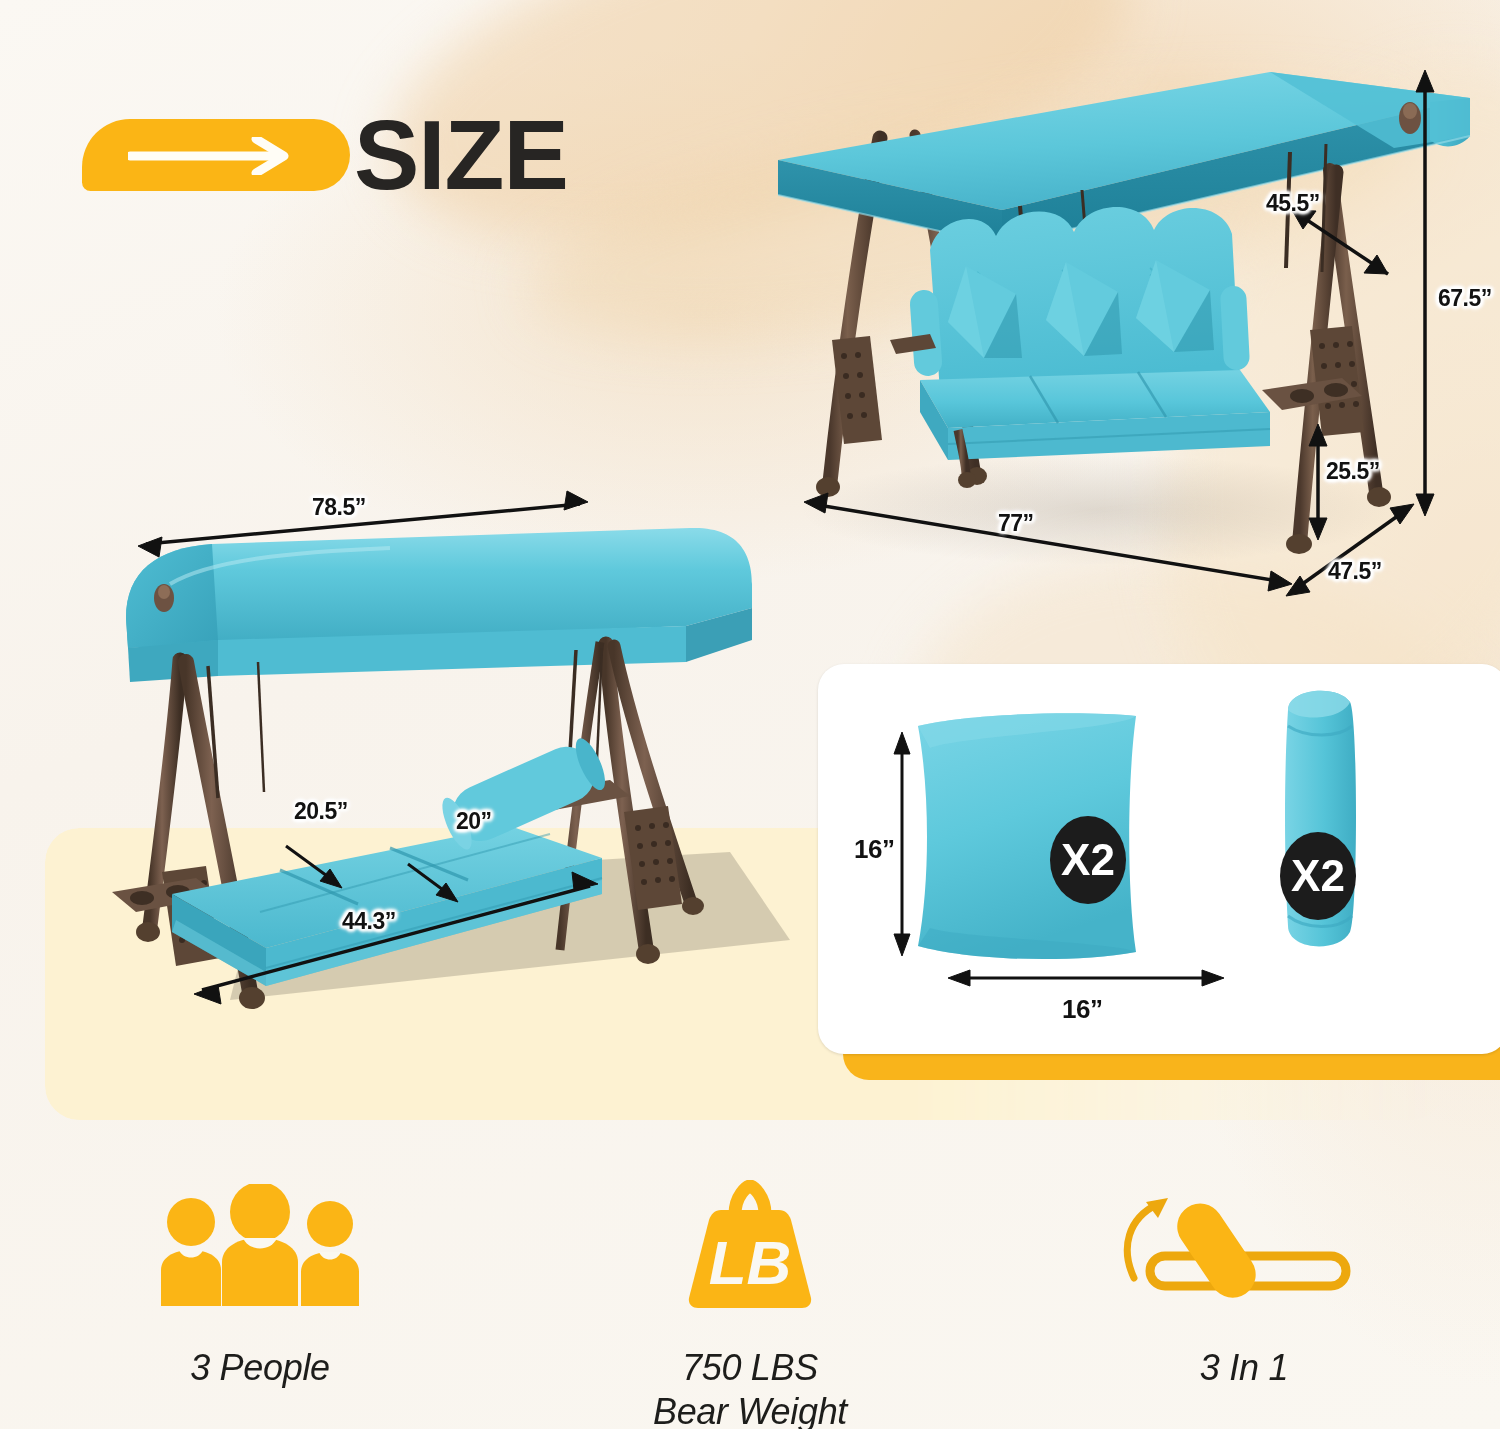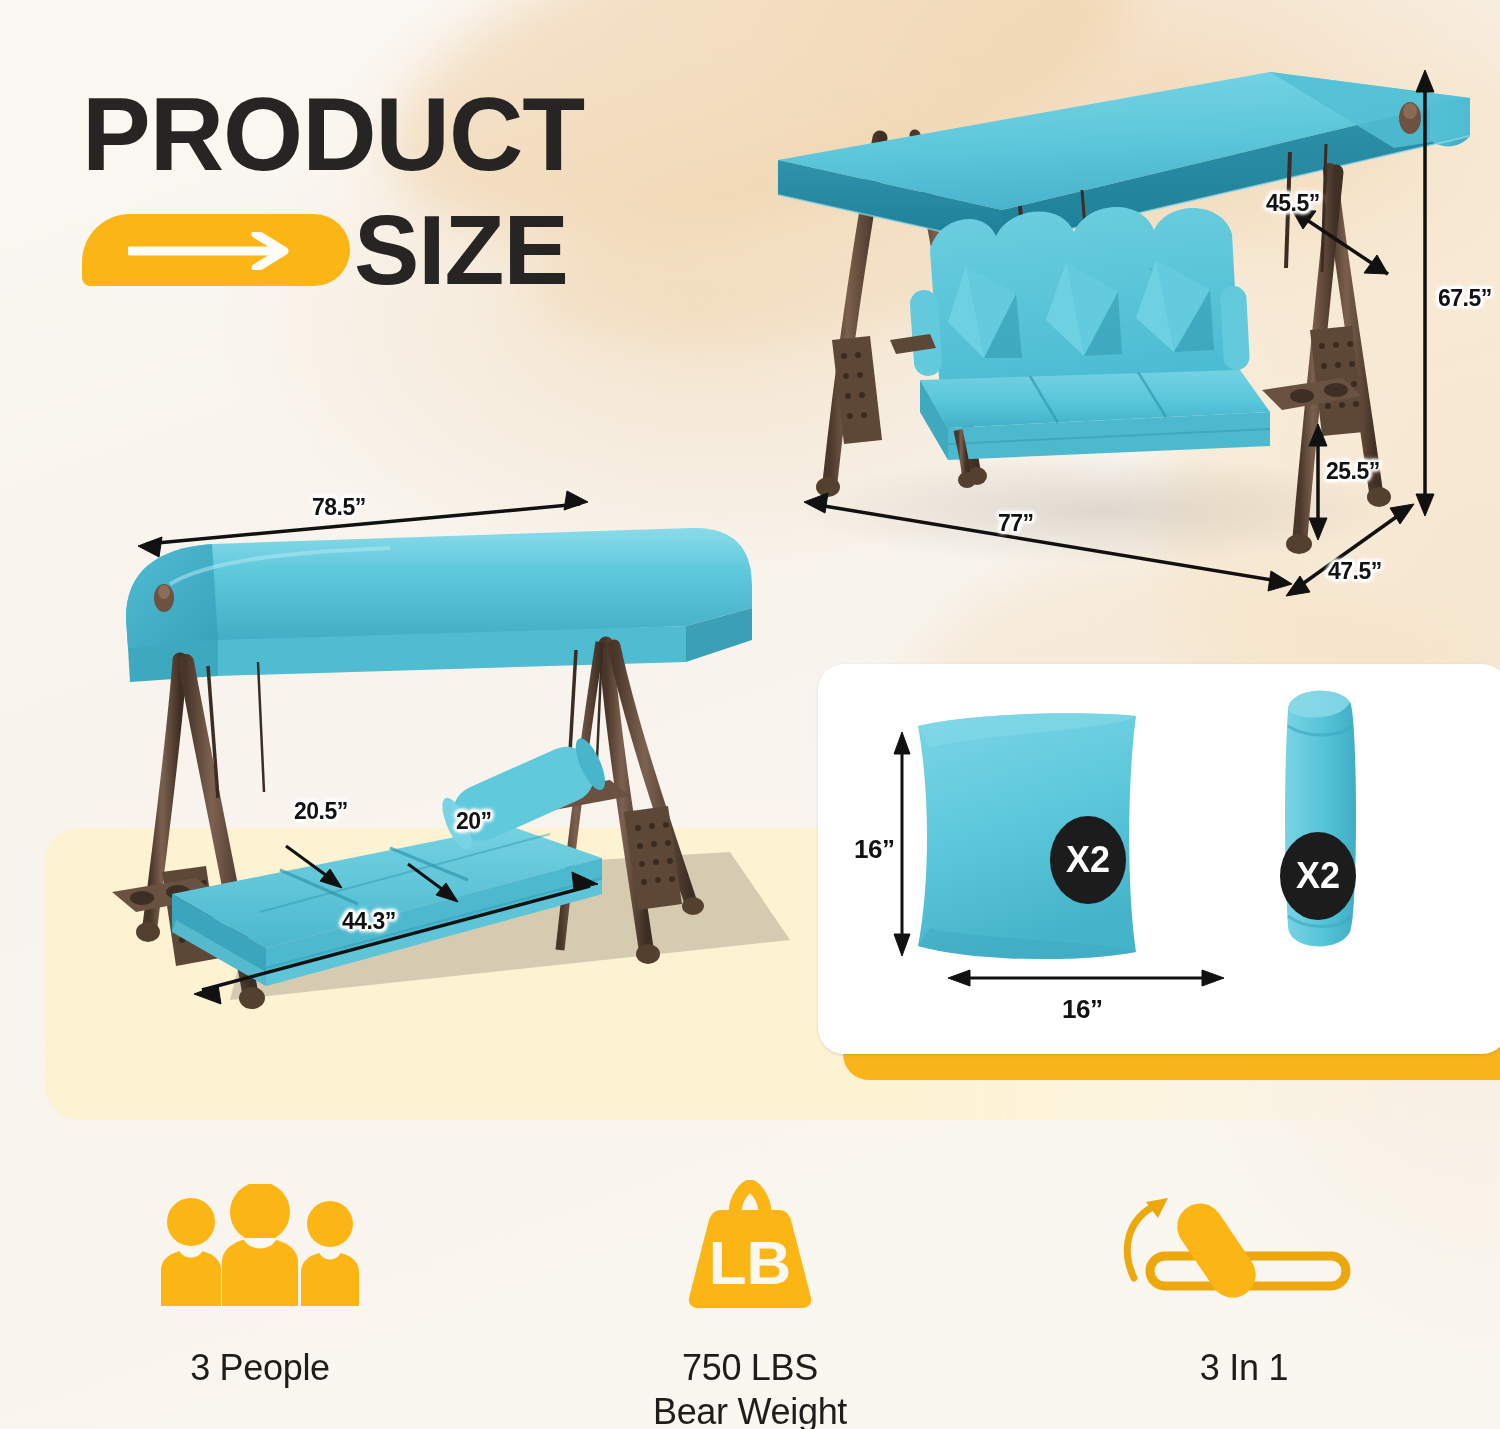--- a/index.html
+++ b/index.html
@@ -49,45 +49,44 @@
       2px 0 3px #fff,-2px 0 3px #fff,0 2px 3px #fff,0 -2px 3px #fff,
       2px 2px 3px #fff,-2px -2px 3px #fff,2px -2px 3px #fff,-2px 2px 3px #fff,
       3px 0 4px #fff,-3px 0 4px #fff,0 3px 4px #fff,0 -3px 4px #fff;}
 
   
   #pillowcard-shadow{position:absolute;left:843px;top:690px;width:690px;height:390px;
      background:#F9B41B;border-radius:26px;}
   #pillowcard{position:absolute;left:818px;top:664px;width:690px;height:390px;
      background:#fff;border-radius:26px;box-shadow:0 1px 3px rgba(0,0,0,.12);}
   .xbadge{position:absolute;width:76px;height:88px;border-radius:50%;background:#1c1c1c;
-     color:#fff;font-weight:bold;font-size:36px;display:flex;align-items:center;justify-content:center;}
+     color:#fff;font-weight:bold;font-size:44px;display:flex;align-items:center;justify-content:center;}
 
   
   #features{position:absolute;left:0;top:1180px;width:1500px;height:240px;display:flex;}
-  .feat{flex:1;display:flex;flex-direction:column;align-items:center;}
+  .feat{flex:1;display:flex;flex-direction:column;align-items:center;font-style:italic;}
   .feat .ico{height:130px;display:flex;align-items:flex-end;justify-content:center;}
   .feat .cap{margin-top:36px;text-align:center;color:#1d1d1b;font-size:36px;line-height:1.22;
      font-weight:500;letter-spacing:-.3px;}
   .f1{transform:translateX(10px)}
   .f3{transform:translateX(-6px)}
 </style>
 </head>
 <body>
 
 <div id="bg">
   <div class="swoosh sw1"></div>
   <div class="swoosh sw2"></div>
   <div class="swoosh sw3"></div>
   <div class="swoosh sw4"></div>
 </div>
 
 <div id="basepanel" class="fade"></div>
 
 <div id="header">
-  <div class="title-line" id="t-product">PRODUCT</div>
   <div id="t-row">
     <div id="arrow-badge">
       <svg width="176" height="38" viewBox="0 0 176 38">
         <path d="M2 19 H150" stroke="#fffdf6" stroke-width="9" stroke-linecap="round" fill="none"></path>
         <path d="M128 2 L156 19 L128 36" stroke="#fffdf6" stroke-width="9" stroke-linecap="round" stroke-linejoin="round" fill="none"></path>
       </svg>
     </div>
     <div class="title-line" id="t-size">SIZE</div>
   </div>
 </div>

